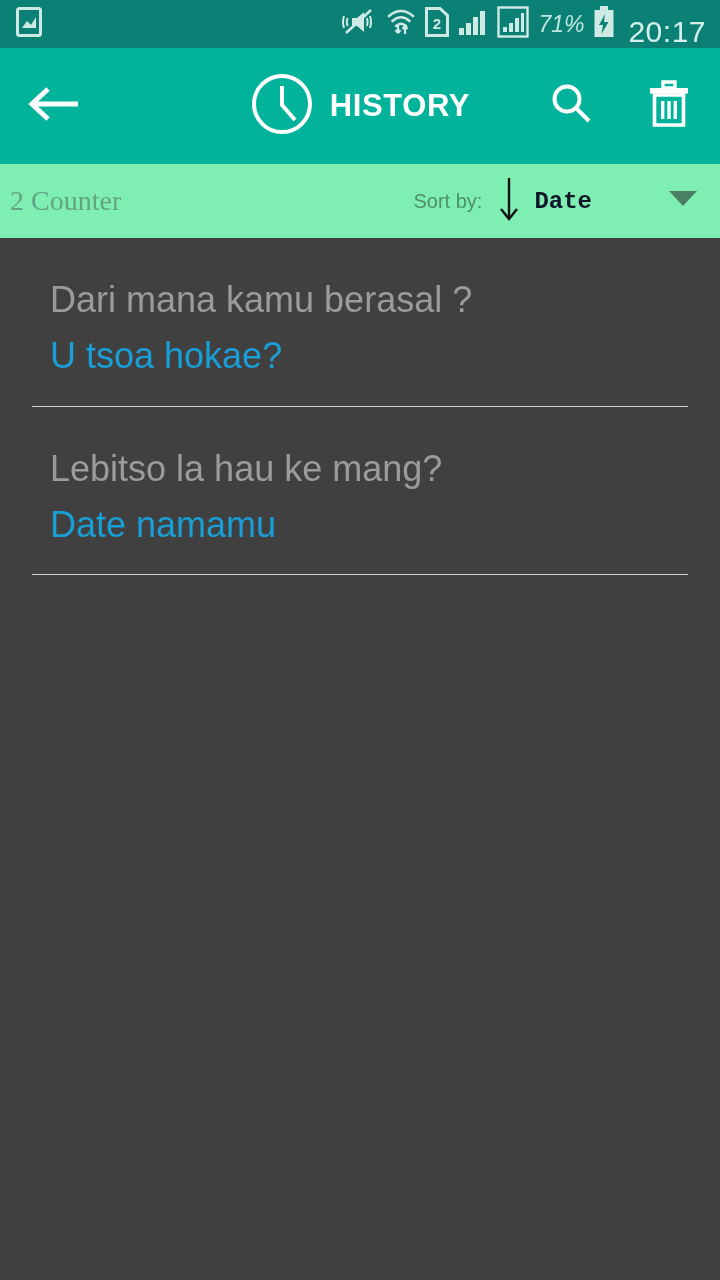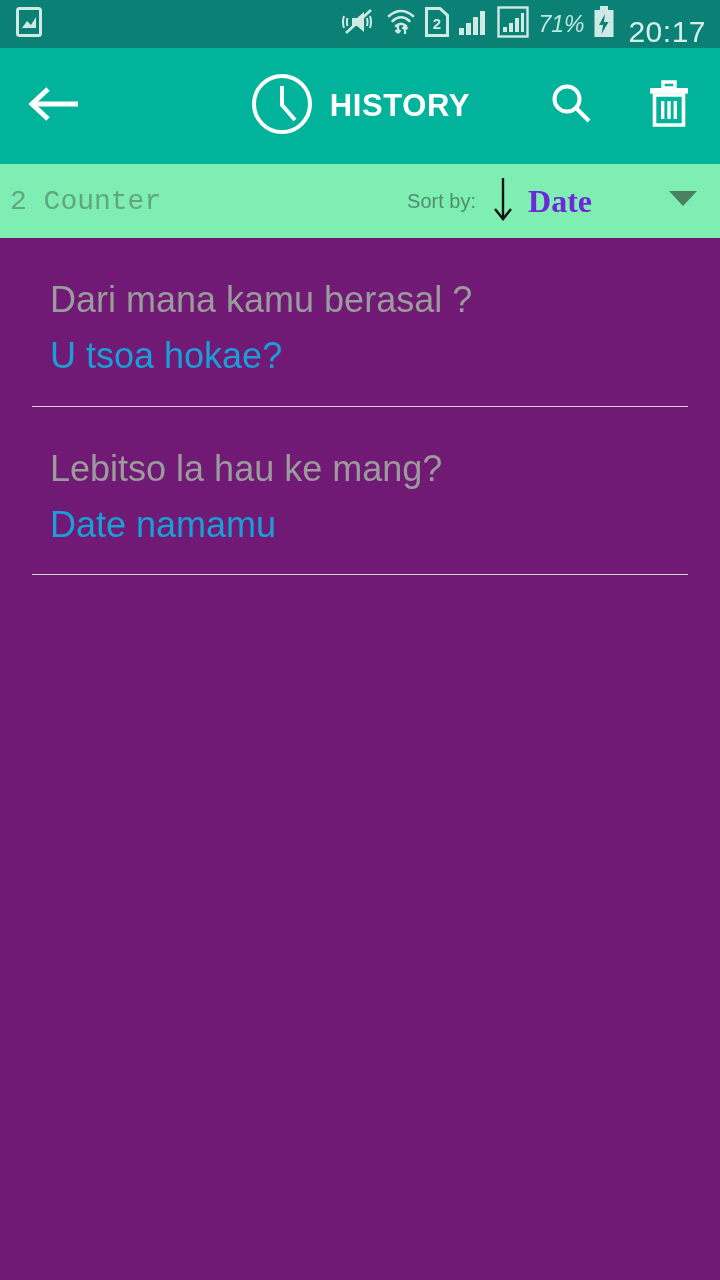--- a/index.html
+++ b/index.html
@@ -101,45 +101,45 @@
     height: 74px;
     background: #7eeeb2;
     display: flex;
     align-items: center;
     padding: 0 22px 0 10px;
     flex: 0 0 74px;
   }
   .counter-label {
     color: #63a583;
     font-size: 28px;
-    font-family: Liberation Mono, monospace;
+    font-family: Liberation Serif, serif;
   }
   .sort-group {
     margin-left: auto;
     display: flex;
     align-items: center;
   }
   .sort-by-label {
     color: #4f8f6d;
     font-size: 20px;
     font-family: "Liberation Sans", sans-serif;
   }
   .sort-arrow { margin: 0 14px 0 16px; display: block; }
   .sort-value {
-    color: #6d28d9;
-    font-size: 32px;
+    color: #0f172a;
+    font-size: 24px;
     font-weight: bold;
-    font-family: Liberation Serif, serif;
+    font-family: Liberation Mono, monospace;
   }
   .sort-caret { margin-left: 76px; display: block; }
 
   
   .history-list {
     flex: 1 1 auto;
-    background: #701a75;
+    background: #404040;
     overflow: hidden;
   }
   .history-item {
     padding: 42px 32px 30px 50px;
     position: relative;
   }
   .history-item .divider {
     position: absolute;
     left: 32px;
     right: 32px;

